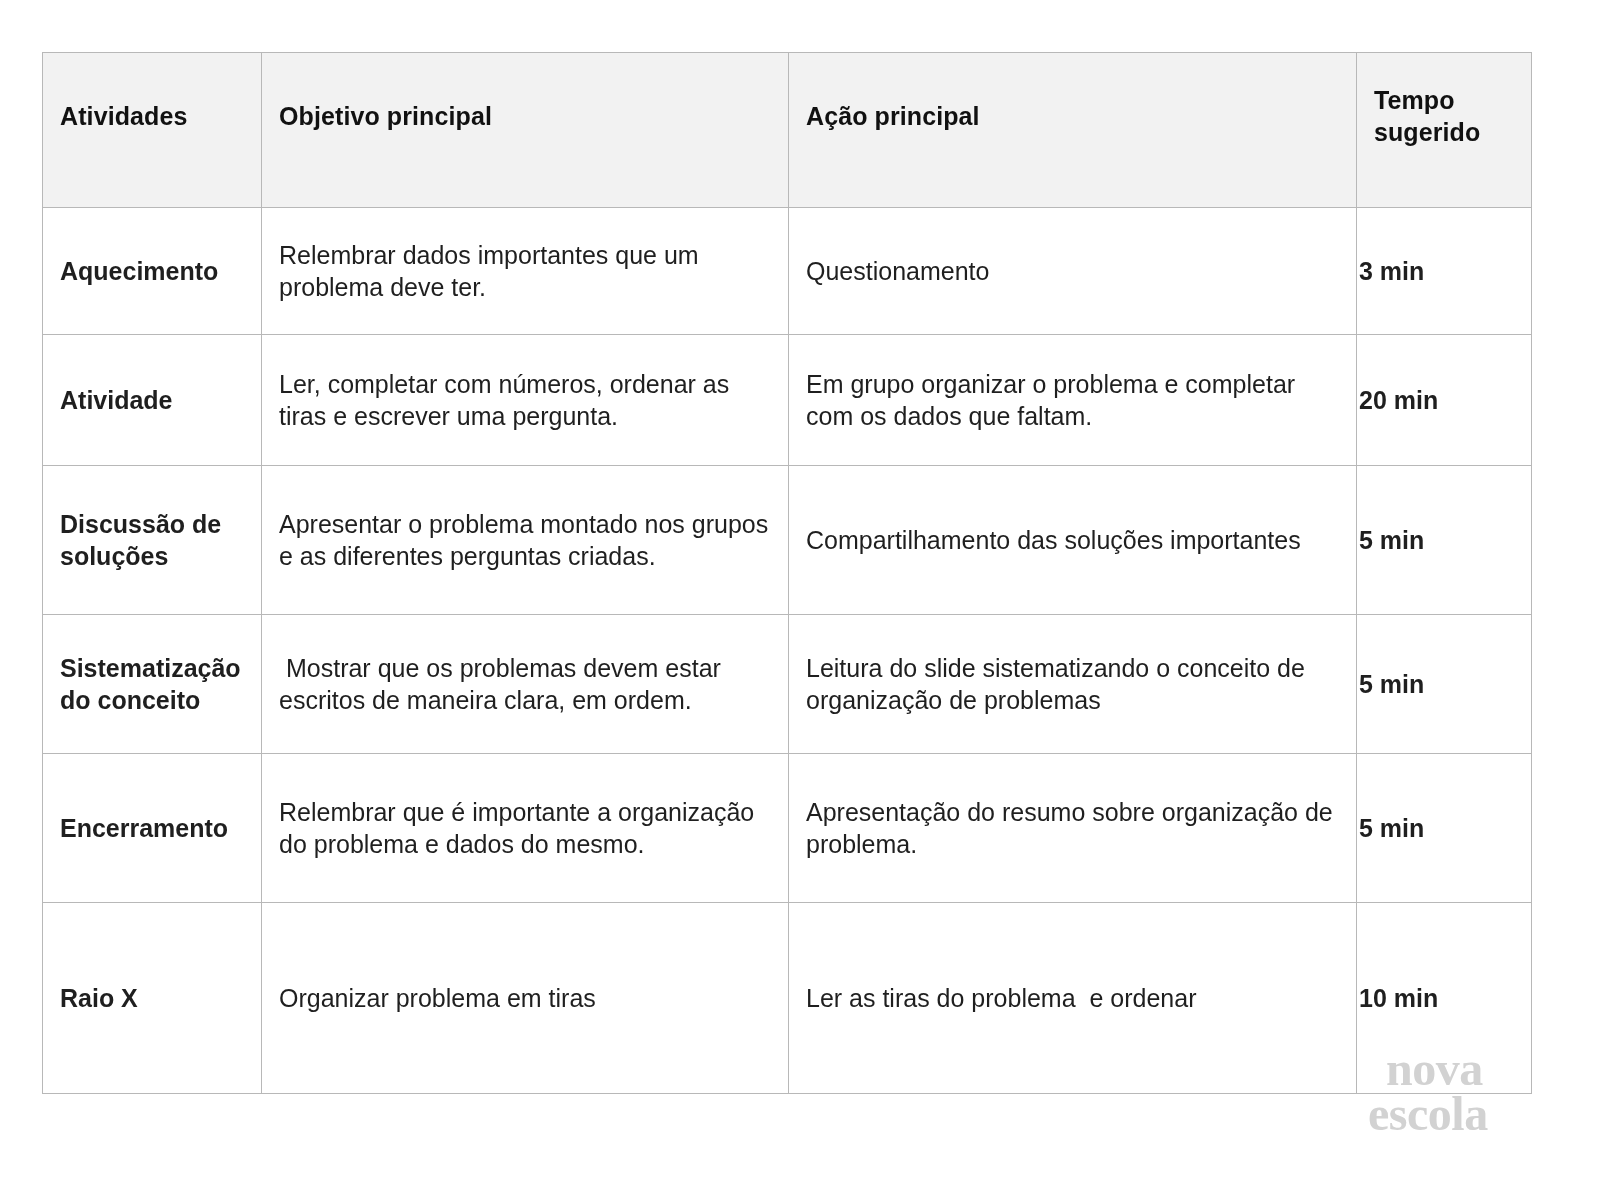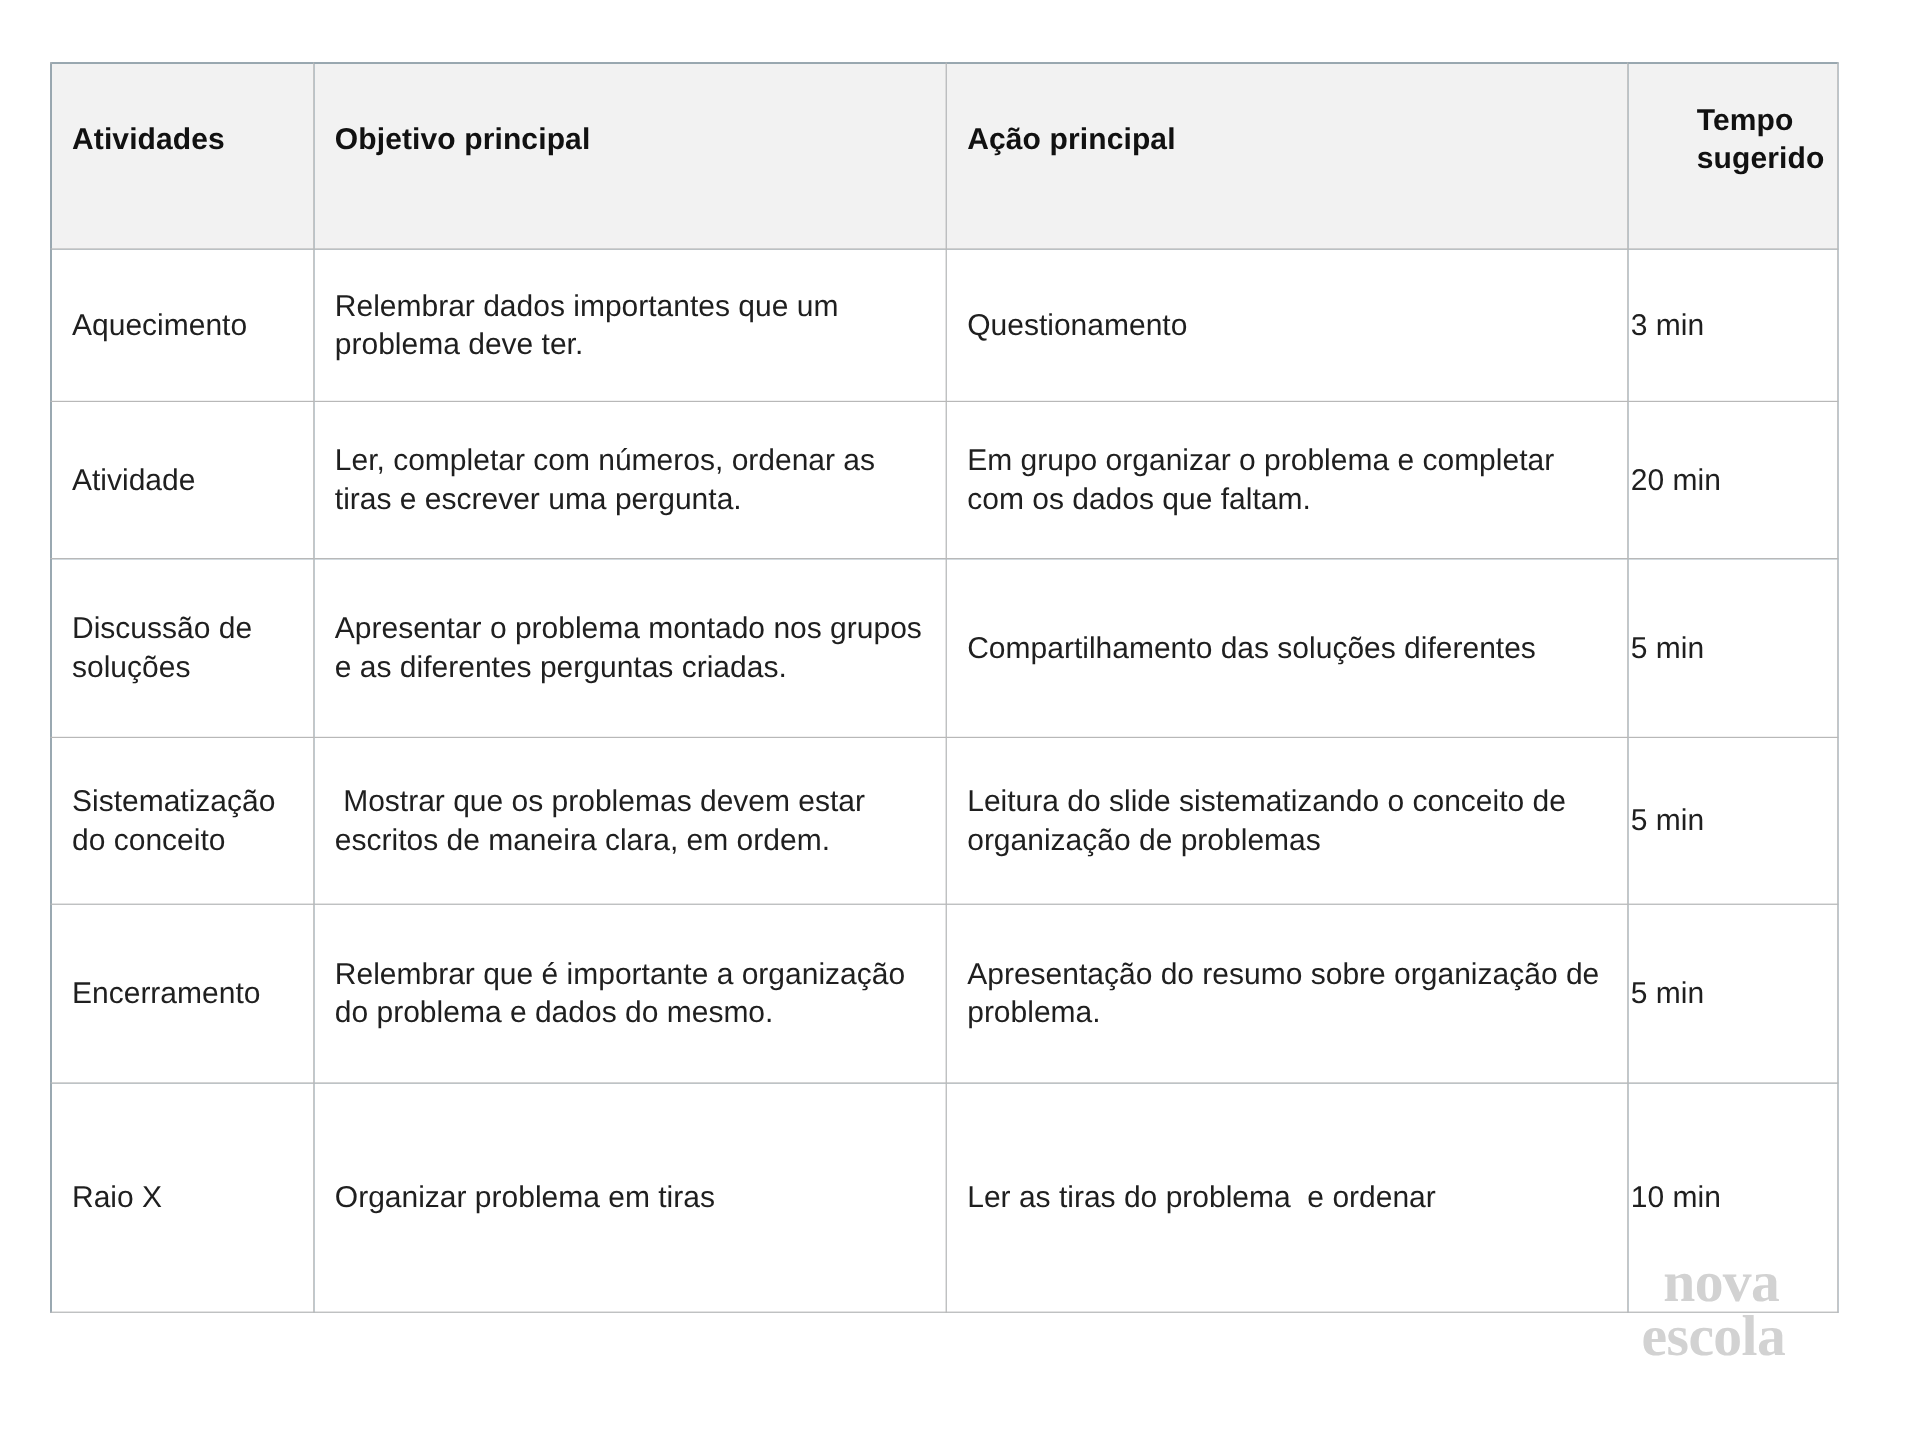--- a/index.html
+++ b/index.html
@@ -75,20 +75,21 @@
   tr.r-aquecimento   td { height: 106px; }
   tr.r-atividade     td { height: 110px; }
   tr.r-discussao     td { height: 128px; }
   tr.r-sistematiza   td { height: 118px; }
   tr.r-encerramento  td { height: 128px; }
   tr.r-raiox         td { height: 170px; }
 
   td.cell-atividade,
   td.cell-tempo {
     white-space: pre-wrap;
+    font-weight: bold;
   }
   td.cell-objetivo,
   td.cell-acao {
     white-space: pre-wrap;
   }
 
   td.cell-objetivo { padding-right: 12px; }
   td.cell-acao     { padding-right: 14px; margin-left: 10px; }
   td.cell-tempo    { padding-left: 2px; }
 
@@ -126,21 +127,21 @@
         <th>
           <span class="hdr-inner">Atividades</span>
         </th>
         <th>
           <span class="hdr-inner">Objetivo principal</span>
         </th>
         <th>
           <span class="hdr-inner">Ação principal</span>
         </th>
         <th>
-          <span class="hdr-inner" style="white-space: pre-line; margin-left: 40px;">Tempo
+          <span class="hdr-inner" style="white-space: pre-line;">Tempo
 sugerido</span>
         </th>
       </tr>
     </thead>
     <tbody>
 
       <tr class="r-aquecimento">
         <td class="cell-atividade">Aquecimento</td>
         <td class="cell-objetivo">Relembrar dados importantes que um problema deve ter.</td>
         <td class="cell-acao">Questionamento</td>
@@ -150,21 +151,21 @@
       <tr class="r-atividade">
         <td class="cell-atividade">Atividade</td>
         <td class="cell-objetivo">Ler, completar com números, ordenar as tiras e escrever uma pergunta.</td>
         <td class="cell-acao">Em grupo organizar o problema e completar com os dados que faltam.</td>
         <td class="cell-tempo">20 min</td>
       </tr>
 
       <tr class="r-discussao">
         <td class="cell-atividade">Discussão de soluções</td>
         <td class="cell-objetivo">Apresentar o problema montado nos grupos e as diferentes perguntas criadas.</td>
-        <td class="cell-acao">Compartilhamento das soluções diferentes</td>
+        <td class="cell-acao">Compartilhamento das soluções importantes</td>
         <td class="cell-tempo">5 min</td>
       </tr>
 
       <tr class="r-sistematiza">
         <td class="cell-atividade">Sistematização do conceito</td>
         <td class="cell-objetivo"> Mostrar que os problemas devem estar escritos de maneira clara, em ordem.</td>
         <td class="cell-acao">Leitura do slide sistematizando o conceito de  organização de problemas</td>
         <td class="cell-tempo">5 min</td>
       </tr>
 

